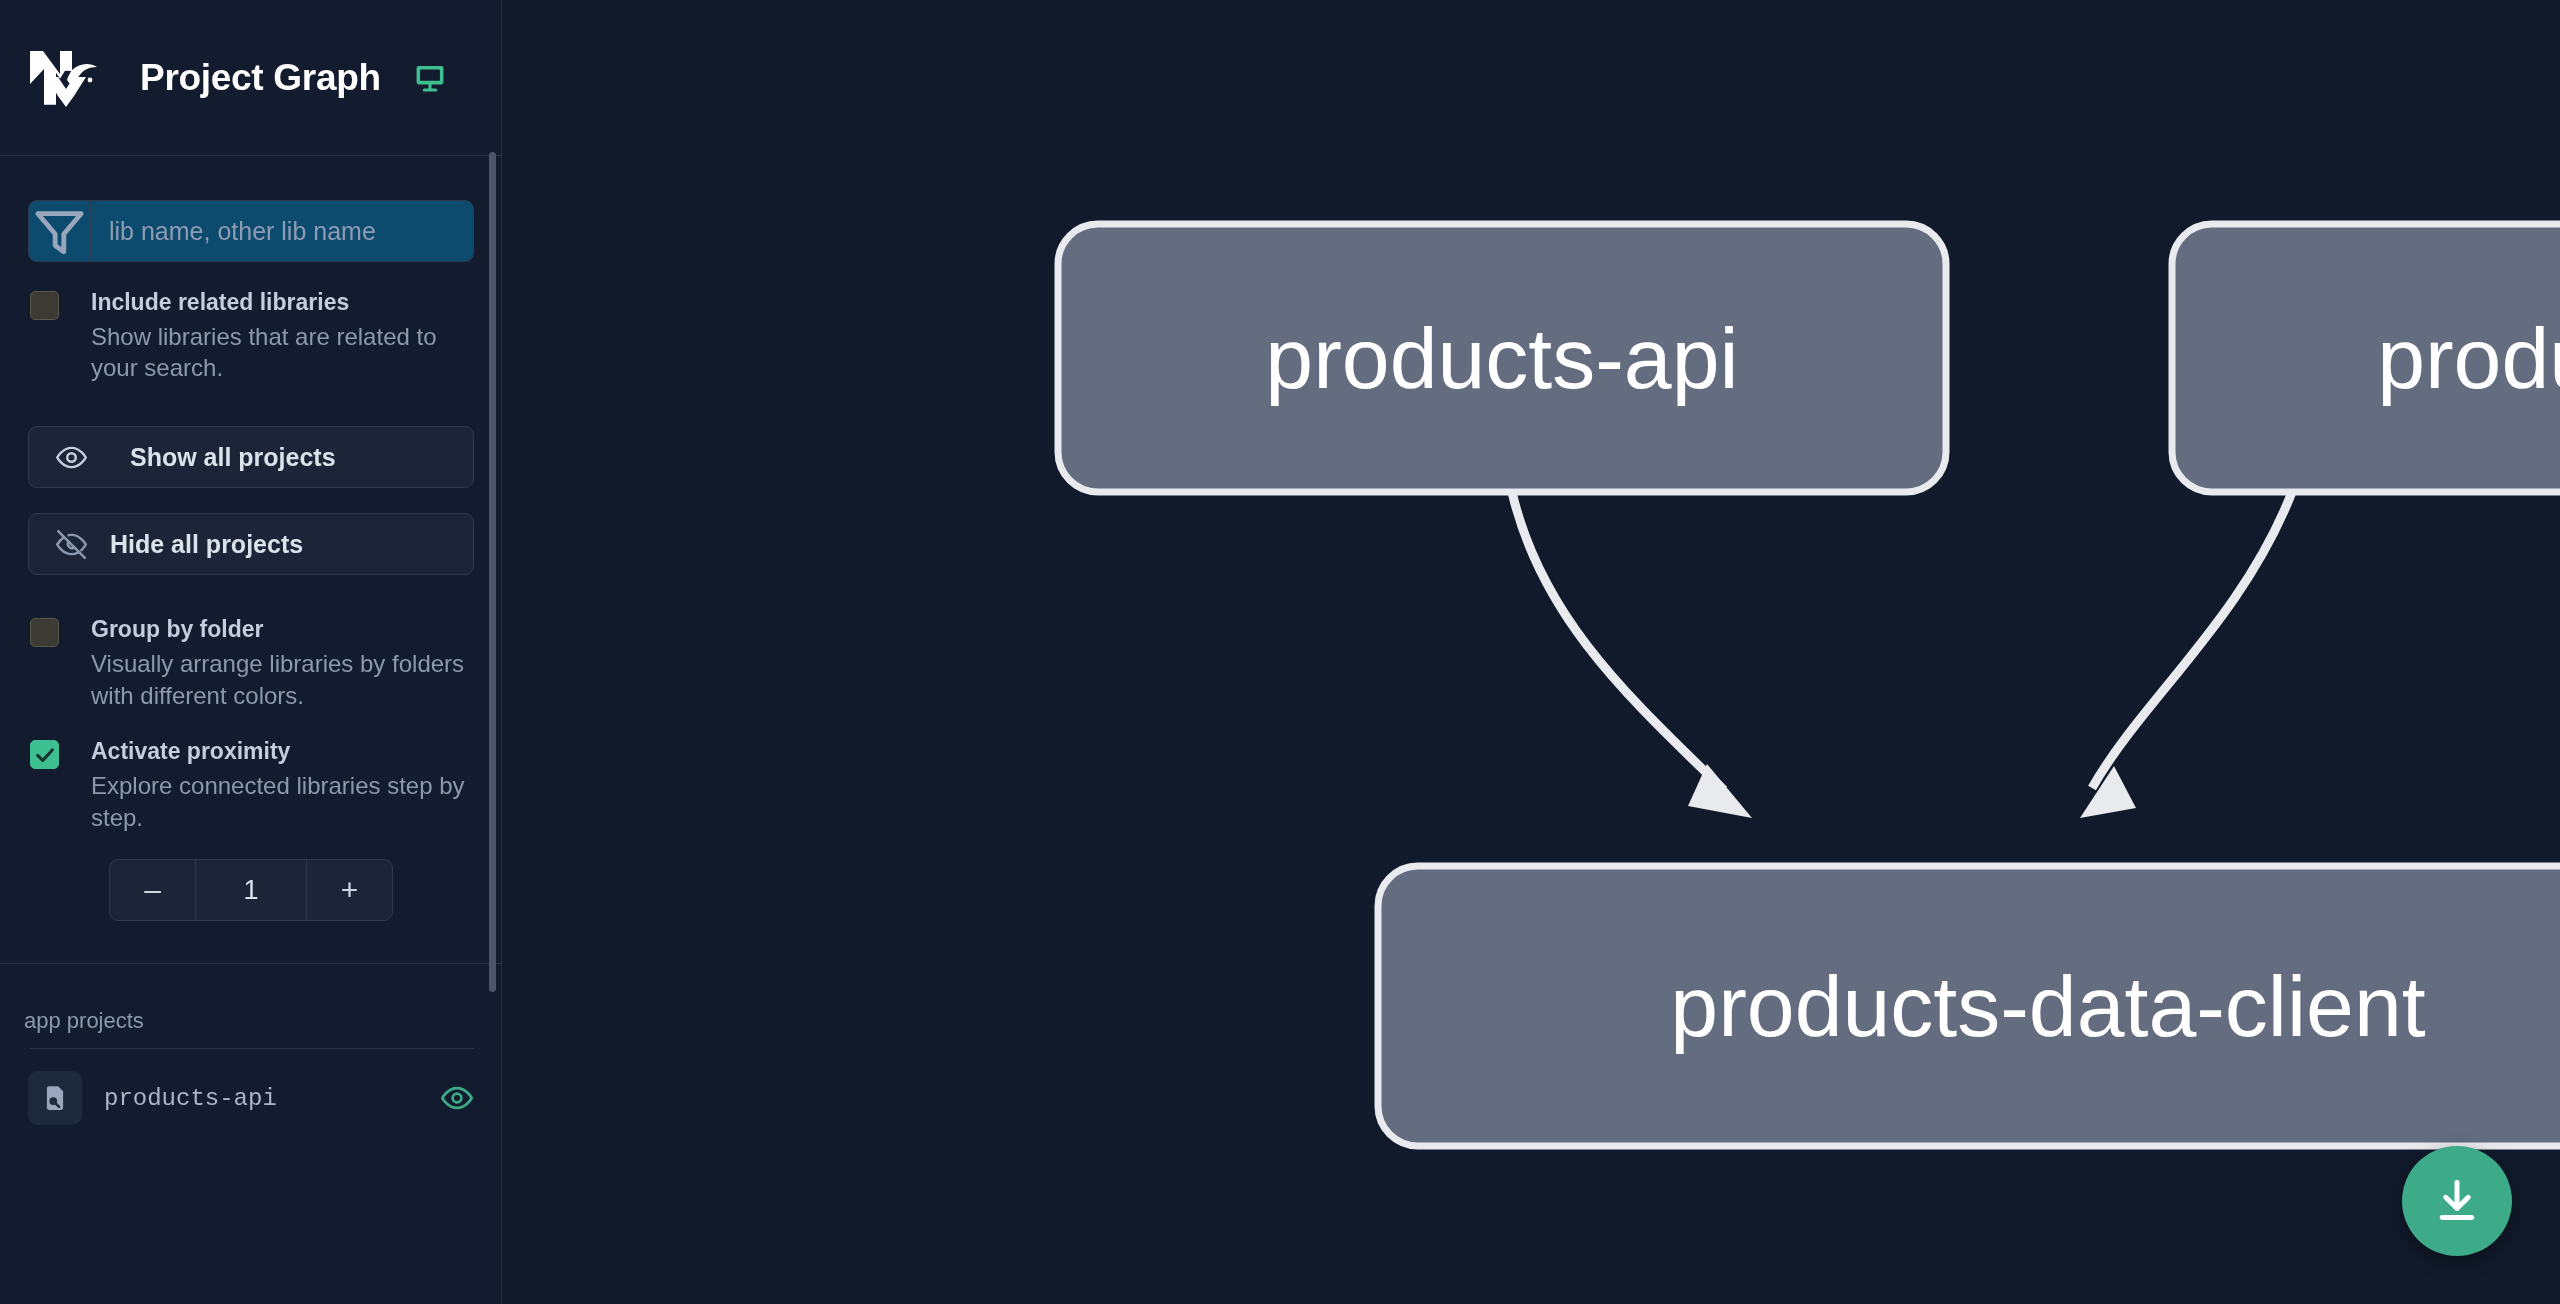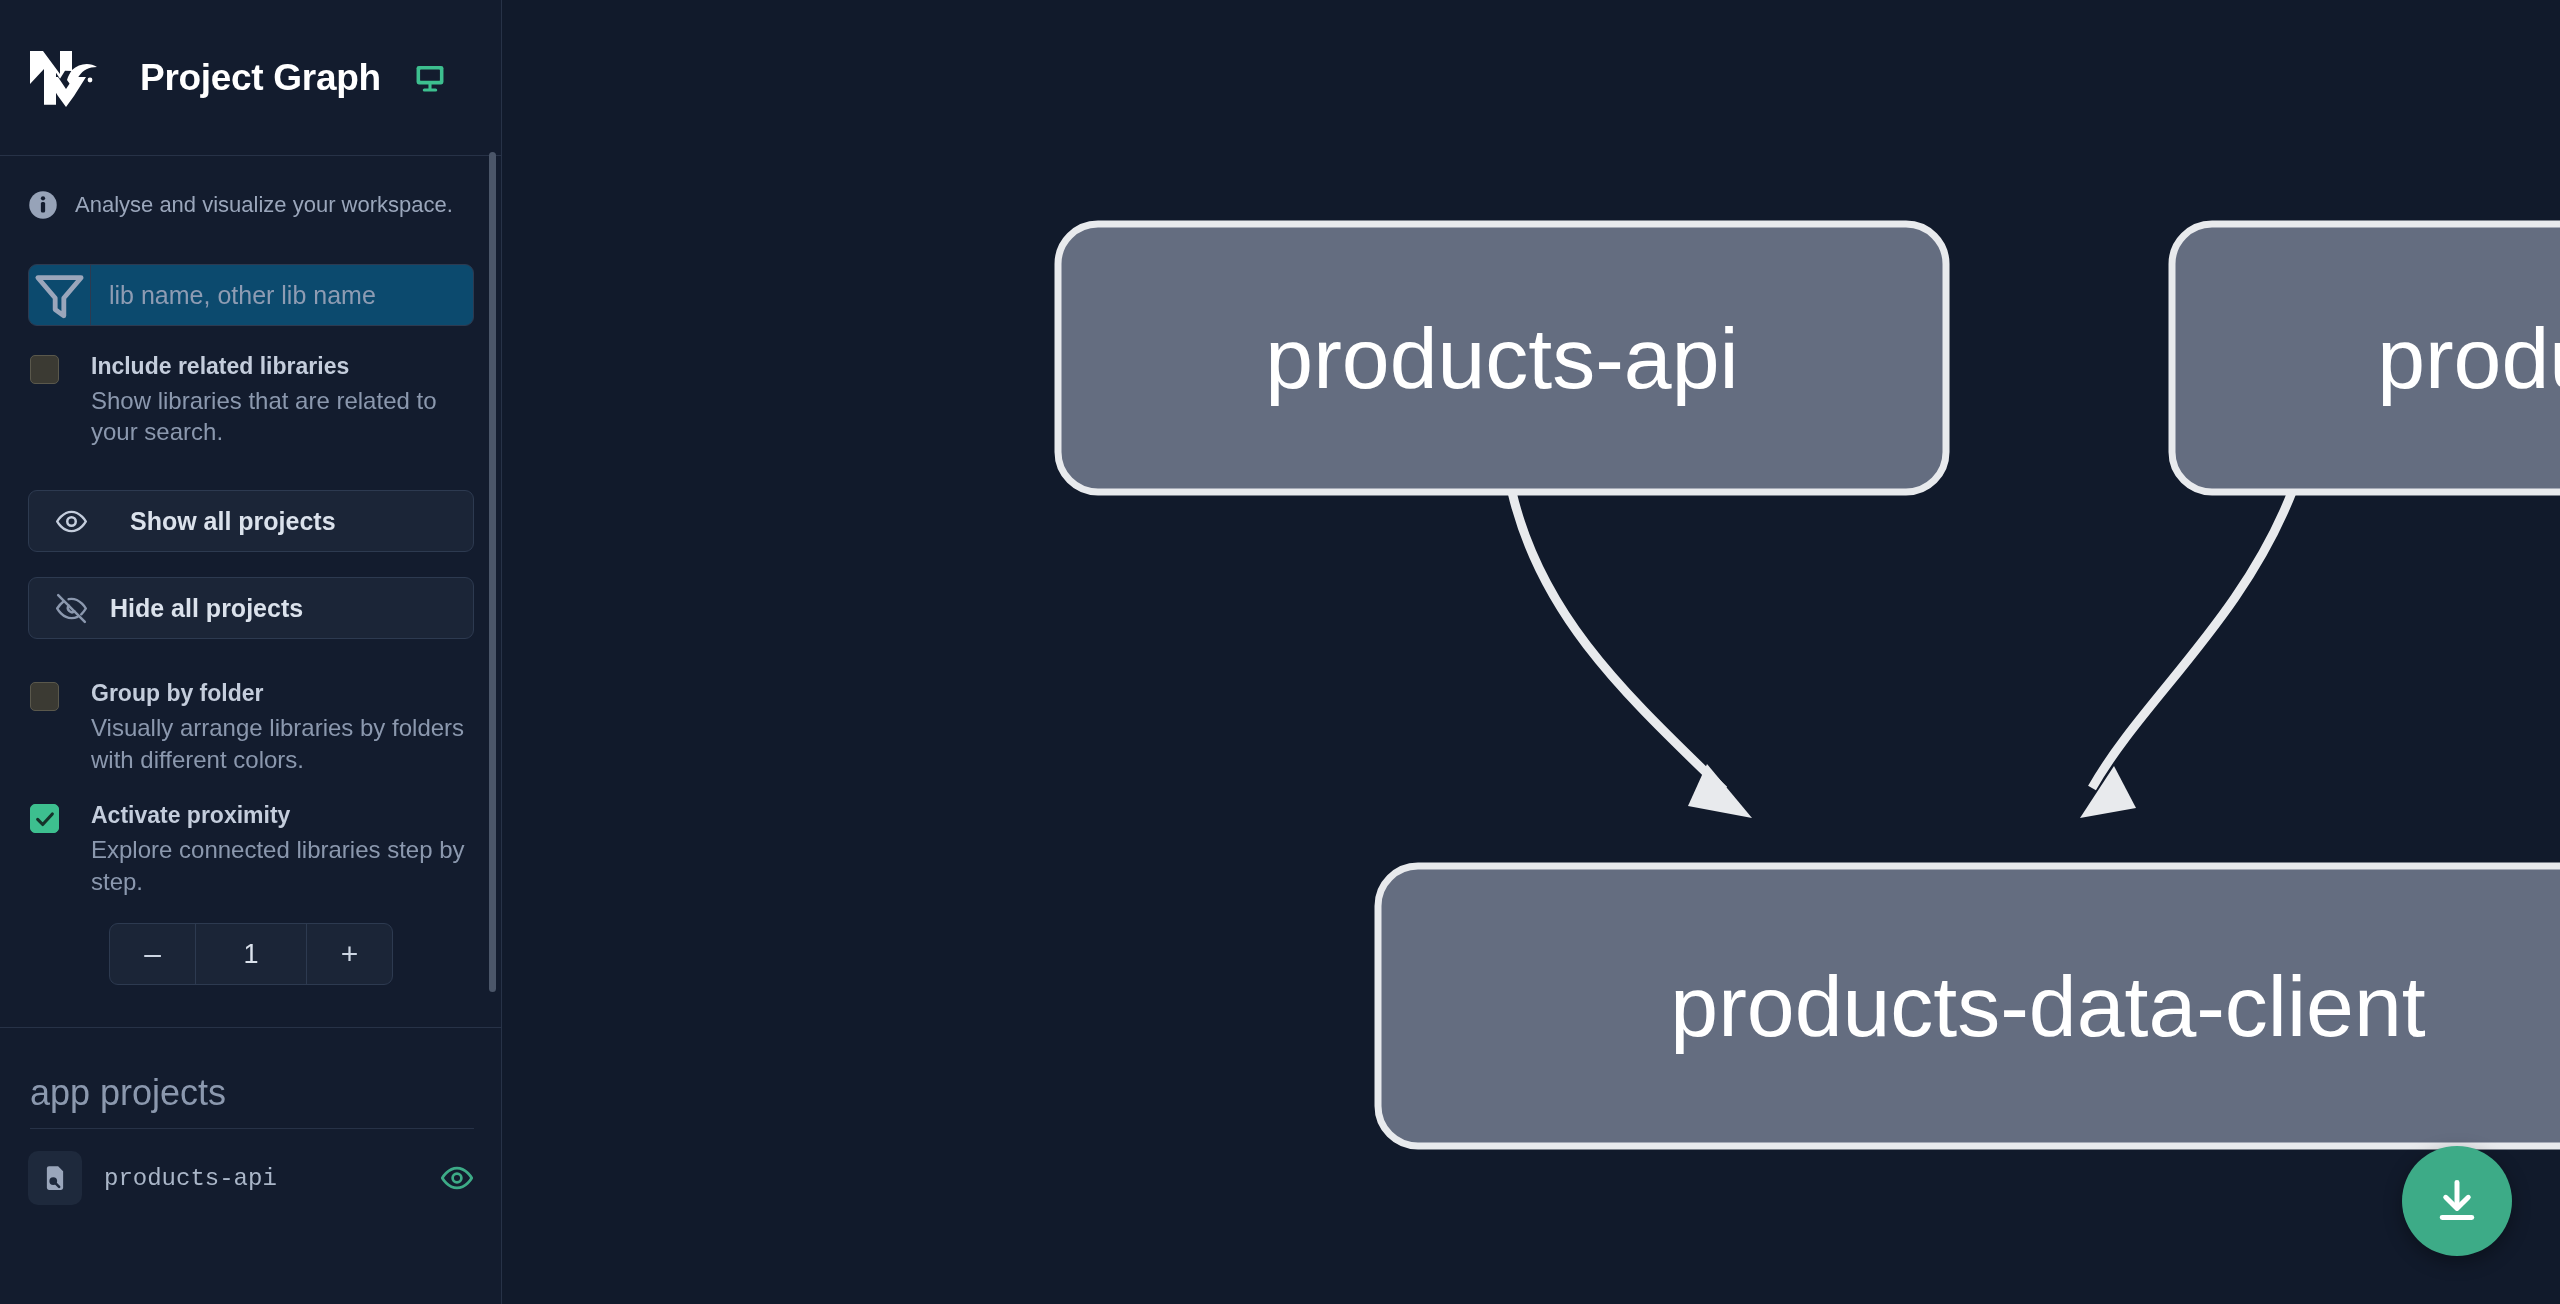--- a/index.html
+++ b/index.html
@@ -107,22 +107,22 @@
   .step-btn.minus { border-right: 1px solid #2d3a50; }
   .step-btn.plus  { border-left: 1px solid #2d3a50; }
   .step-val {
     width: 110px; display: flex; align-items: center; justify-content: center;
     color: #dbe2ec; font-size: 27px;
   }
 
   .sb-divider { margin-top: 42px; height: 1px; background: #273247; }
 
   .group-head {
-    padding: 44px 28px 0 30px;
-    font-size: 36px; color: #8b98ae; font-weight: 400;
+    padding: 44px 28px 0 24px;
+    font-size: 22px; color: #8b98ae; font-weight: 400;
   }
   .group-rule { margin: 14px 28px 0 30px; height: 1px; background: #273247; }
 
   .proj-row {
     margin: 22px 28px 0 28px;
     display: flex; align-items: center; gap: 22px;
   }
   .proj-icon-box {
     width: 54px; height: 54px; flex: 0 0 54px;
     background: #1e293c; border-radius: 10px;
@@ -191,30 +191,20 @@
       <span class="monitor-icon">
         <svg viewBox="0 0 24 24" fill="none" stroke="#3dbf8f" stroke-width="2.2" stroke-linecap="round" stroke-linejoin="round" xmlns="http://www.w3.org/2000/svg">
           <rect x="2.5" y="3.5" width="19" height="13" rx="1.6" fill="#3dbf8f" stroke="none"></rect>
           <rect x="5" y="6" width="14" height="8" rx="0.6" fill="#131c2e" stroke="none"></rect>
           <line x1="12" y1="16.5" x2="12" y2="20"></line>
           <line x1="8" y1="20.5" x2="16" y2="20.5"></line>
         </svg>
       </span>
     </div>
 
-    <div class="sb-info">
-      <span class="info-badge">
-        <svg viewBox="0 0 24 24" xmlns="http://www.w3.org/2000/svg">
-          <circle cx="12" cy="12" r="11" fill="#97a3b8"></circle>
-          <circle cx="12" cy="6.6" r="1.7" fill="#131c2e"></circle>
-          <rect x="10.3" y="9.6" width="3.4" height="8.4" rx="1.2" fill="#131c2e"></rect>
-        </svg>
-      </span>
-      <span class="sb-info-text">Analyse and visualize your workspace.</span>
-    </div>
 
     <div class="filter-row">
       <span class="filter-icon-box">
         <svg viewBox="0 0 24 24" fill="none" stroke="#9aa6bb" stroke-width="1.9" stroke-linecap="round" stroke-linejoin="round" xmlns="http://www.w3.org/2000/svg">
           <polygon points="3.5,5 20.5,5 13.7,13 13.7,20 10.3,17.5 10.3,13"></polygon>
         </svg>
       </span>
       <input class="filter-input" type="text" placeholder="lib name, other lib name" style="">
     </div>
 

